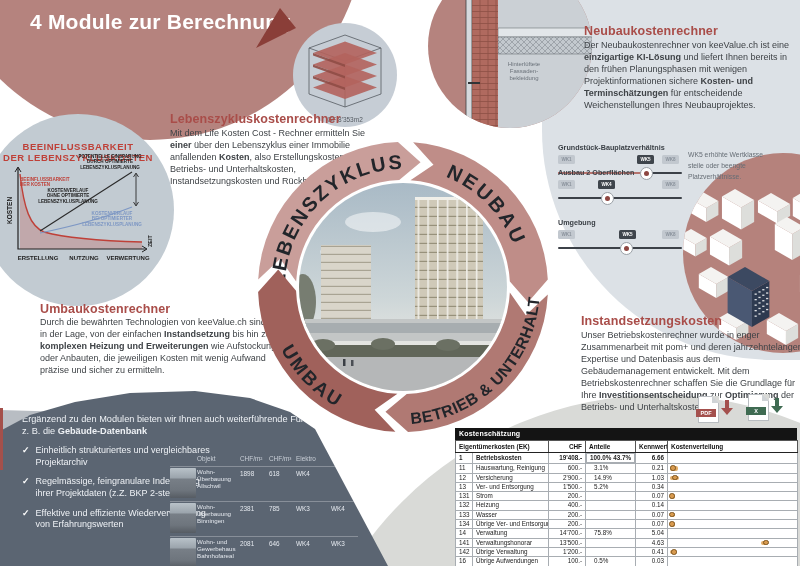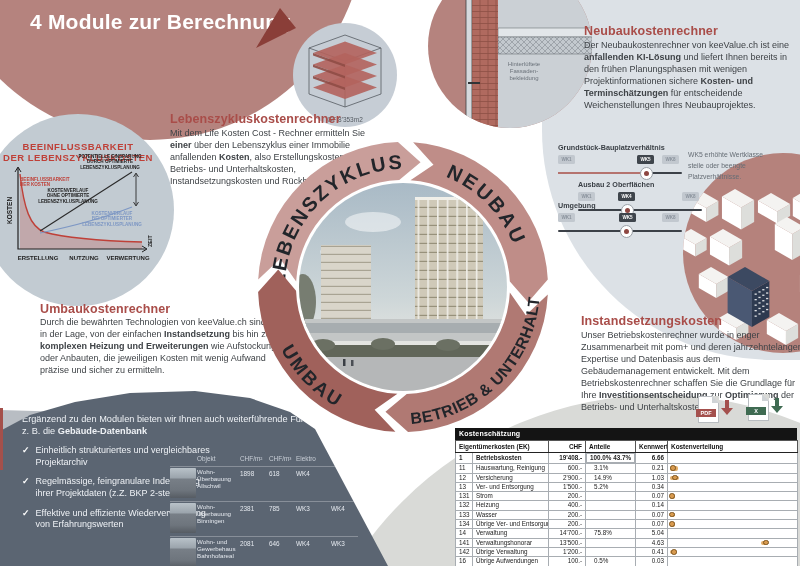--- a/index.html
+++ b/index.html
@@ -229,21 +229,21 @@
       <text font-size="16" font-weight="bold" letter-spacing="0.5" fill="#22252a"><textPath href="#tp2" xlink:href="#tp2" startOffset="50%" text-anchor="middle">BETRIEB &amp; UNTERHALT</textPath></text>
       <path d="M152.41128634477317,304.8012825394132 A145,145 0 0 1 15.088330082231124,165.0604270218626 L35.22622333856215,142.46418927903176 L53.065181508956755,163.73424614716757 A107,107 0 0 0 154.40005268200503,266.8533602187394 L131.65616715267305,282.77062816293966 Z" fill="#a0615b"></path>
       <path id="tp3" fill="none" d="M23.083456698383884,164.7812310482426 A137,137 0 0 0 152.82997399471674,296.81224626137663"></path>
       <text font-size="19" font-weight="bold" letter-spacing="2.5" fill="#22252a"><textPath href="#tp3" xlink:href="#tp3" startOffset="50%" text-anchor="middle">UMBAU</textPath></text>
     </g>
 </svg>
 
 <div class="abs module-h" id="lze-h">Lebenszykluskostenrechner</div>
 <div class="abs module-b" id="lze-b"><span>Mit dem Life Kosten Cost - Rechner ermitteln Sie </span><span class="b">einer</span><span> über den Lebenszyklus einer Immobilie anfallenden </span><span class="b">Kosten</span><span>, also Erstellungskosten, Betriebs- und Unterhaltskosten, Instandsetzungskosten und Rückbaukosten.</span></div>
 <div class="abs module-h" id="neu-h">Neubaukostenrechner</div>
-<div class="abs module-b" id="neu-b"><span>Der Neubaukostenrechner von keeValue.ch ist eine </span><span class="b">anfallenden KI-Lösung</span><span> und liefert Ihnen bereits in den frühen Planungsphasen mit wenigen Projektinformationen sichere </span><span class="b">Kosten- und Terminschätzungen</span><span> für entscheidende Weichenstellungen Ihres Neubauprojektes.</span></div>
+<div class="abs module-b" id="neu-b"><span>Der Neubaukostenrechner von keeValue.ch ist eine </span><span class="b">einzigartige KI-Lösung</span><span> und liefert Ihnen bereits in den frühen Planungsphasen mit wenigen Projektinformationen sichere </span><span class="b">Kosten- und Terminschätzungen</span><span> für entscheidende Weichenstellungen Ihres Neubauprojektes.</span></div>
 <div class="abs module-h" id="umb-h">Umbaukostenrechner</div>
 <div class="abs module-b" id="umb-b"><span>Durch die bewährten Technologien von keeValue.ch sind Sie in der Lage, von der einfachen </span><span class="b">Instandsetzung</span><span> bis hin zu </span><span class="b">komplexen Heizung und Erweiterungen</span><span> wie Aufstockungen oder Anbauten, die jeweiligen Kosten mit wenig Aufwand präzise und sicher zu ermitteln.</span></div>
 <div class="abs module-h" id="bet-h">Instandsetzungskosten</div>
 <div class="abs module-b" id="bet-b"><span>Unser Betriebskostenrechner wurde in enger Zusammenarbeit mit pom+ und deren jahrzehntelanger Expertise und Datenbasis aus dem Gebäudemanagement entwickelt. Mit dem Betriebskostenrechner schaffen Sie die Grundlage für Ihre </span><span class="b">Investitionsentscheidung</span><span> zur </span><span class="b">Optimierung</span><span> der Betriebs- und Unterhaltskosten.</span></div>
 
 <div id="sliders"></div>
 <div class="abs" id="slider-note">
     <div>WK5   erhöhte Wertklasse</div>
     <div>steile oder beengte Platzverhältnisse.</div>
   </div>
@@ -547,30 +547,30 @@
 <div class="slider-group" style="top: 143px; z-index: 5;">
     <div class="slider-label">Grundstück-Bauplatzverhältnis</div>
     <div class="chip" style="left: 0px;">WK1</div>
     <div class="chip sel" style="left: 79px;">WK5</div>
     <div class="chip" style="left: 104px;">WK8</div>
     <div class="track">
       <div class="track-fill" style="left: 0px; width: 88px;"></div>
       <div class="thumb" style="left: 81.5px;"></div>
     </div>
   </div>
-<div class="slider-group" style="top: 180px; z-index: 5; margin-left: 20px;">
+<div class="slider-group" style="top: 168px; z-index: 5;">
     <div class="slider-label">Ausbau 2 Oberflächen</div>
     <div class="chip" style="left: 0px;">WK1</div>
     <div class="chip sel" style="left: 40px;">WK4</div>
     <div class="chip" style="left: 104px;">WK8</div>
     <div class="track">
       <div class="thumb" style="left: 42.5px;"></div>
     </div>
   </div>
-<div class="slider-group" style="top: 201px; z-index: 5;">
+<div class="slider-group" style="top: 218px; z-index: 5;">
     <div class="slider-label">Umgebung</div>
     <div class="chip" style="left: 0px;">WK1</div>
     <div class="chip sel" style="left: 61px;">WK5</div>
     <div class="chip" style="left: 104px;">WK8</div>
     <div class="track">
       <div class="thumb" style="left: 61.5px;"></div>
     </div>
   </div>
 
 </body></html>

